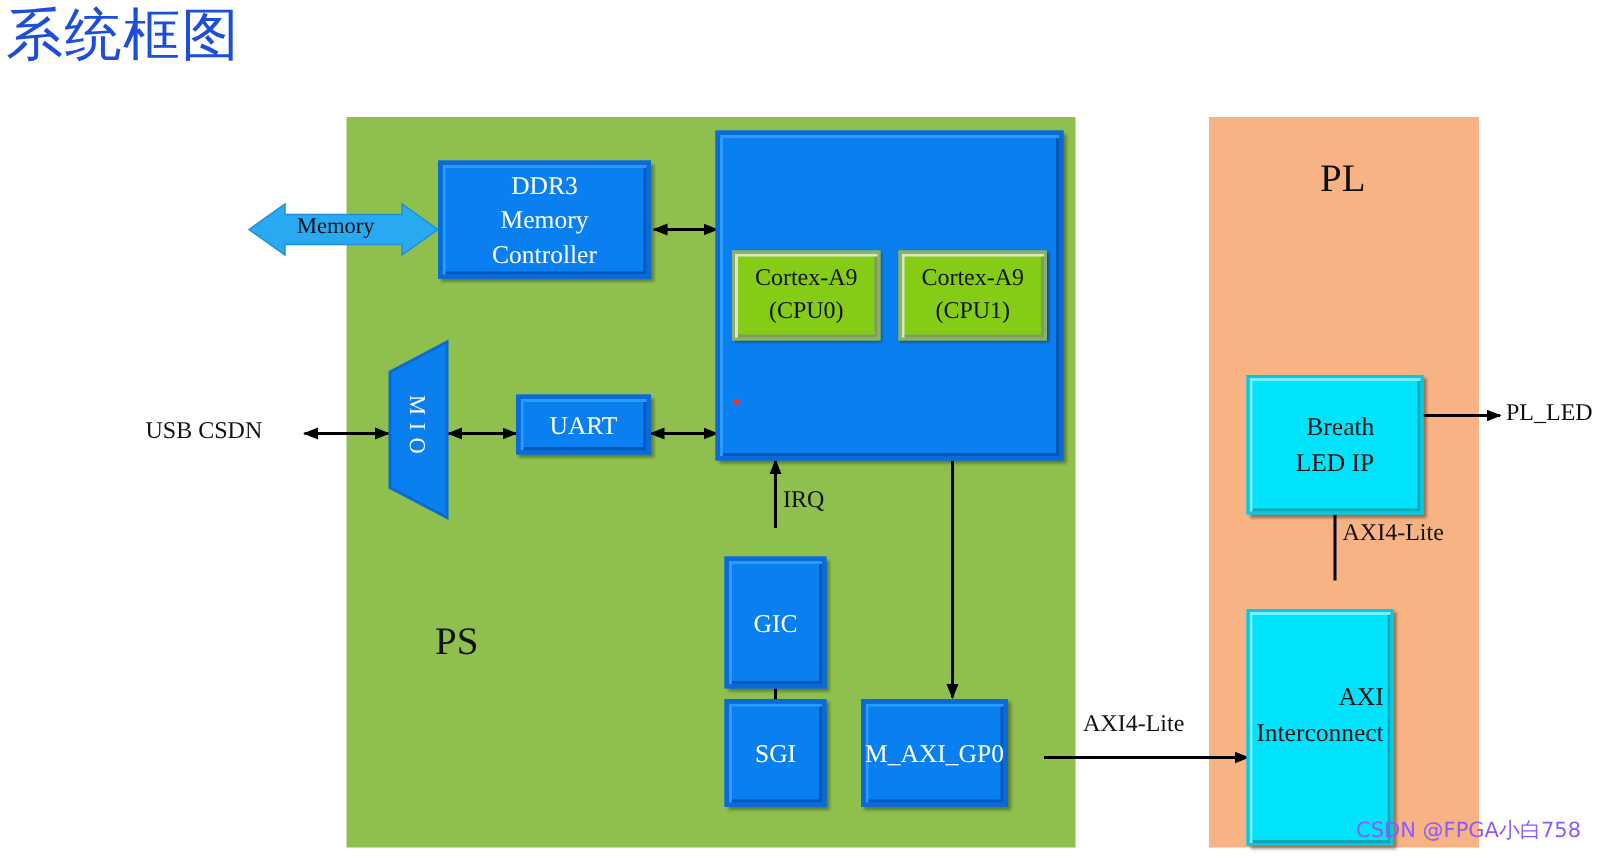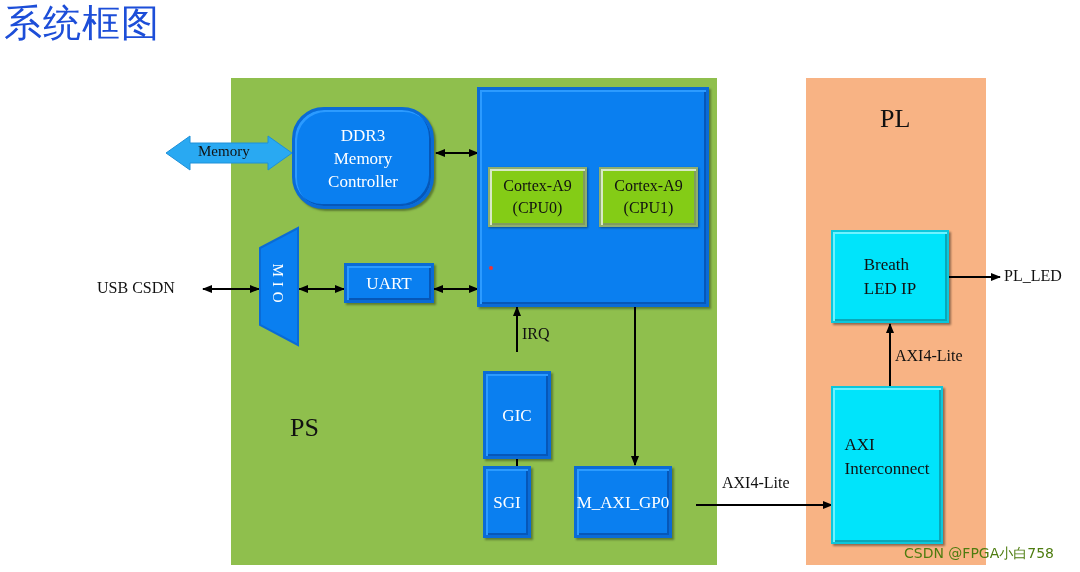--- a/index.html
+++ b/index.html
@@ -6,25 +6,25 @@
   body { width:1080px; height:572px; position:relative; overflow:hidden; font-family:"Liberation Serif", serif; }
   .title { position:absolute; left:4px; top:0px; font-family:"DejaVu Sans", sans-serif; font-size:38px; color:#1d4ed8; letter-spacing:1px; line-height:46px; }
   .region { position:absolute; }
   .ps { left:231px; top:78px; width:486px; height:487px; background:#8fbf4d; }
   .pl { left:806px; top:78px; width:180px; height:487px; background:#f8b384; }
   .rlabel { position:absolute; font-size:26px; color:#111; }
   .block { position:absolute; box-sizing:border-box; color:#fff; display:flex; align-items:center; justify-content:center; text-align:center; font-size:17px; line-height:23px;
            background:#0a7ff0; border:3px solid #0a6bd6; box-shadow: inset 2px 2px 0 #2c9bff, inset -2px -2px 0 #0657b8, 2px 2px 2px rgba(0,0,0,0.35); }
   .cpu-block { position:absolute; box-sizing:border-box; color:#111; display:flex; align-items:center; justify-content:center; text-align:center; font-size:16px; line-height:22px;
            background:#84cc16; border:2px solid #8fae6e; box-shadow: inset 2px 2px 0 #d8e9c6, inset -2px -2px 0 #7f9c5f, 1px 1px 2px rgba(0,0,0,0.4); }
-  .cyan-block { position:absolute; box-sizing:border-box; color:#111; display:flex; align-items:center; justify-content:center; text-align:left; font-size:17px; line-height:24px;
-           background:#00e4fb; border:2px solid #0bc7dc; box-shadow: inset 2px 2px 0 #6ff2ff, inset -2px -2px 0 #0aa7b8, 2px 2px 2px rgba(0,0,0,0.4); }
+  .cyan-block { position:absolute; box-sizing:border-box; color:#111; display:flex; align-items:center; justify-content:center; text-align:right; font-size:17px; line-height:24px;
+           background:#00e4fb; border:2px solid #0bc7dc; box-shadow: inset 2px 2px 0 #6ff2ff, inset -2px -2px 0 #0aa7b8, 2px 2px 2px rgba(0,0,0,0.4); margin-top: 20px; }
   .lbl { position:absolute; font-size:16px; color:#111; white-space:nowrap; }
   svg.overlay { position:absolute; left:0; top:0; }
-  .watermark { position:absolute; left:904px; top:545px; font-family:"DejaVu Sans", sans-serif; font-size:14px; color:#4d7c0f; }
+  .watermark { position:absolute; left:904px; top:545px; font-family:"DejaVu Sans", sans-serif; font-size:14px; color:#8b5cf6; }
   .mio-text { position:absolute; left:262px; top:252px; width:30px; height:66px; color:#fff; font-size:15px; display:flex; align-items:center; justify-content:center; }
   .mio-text span { display:inline-block; transform:rotate(90deg); letter-spacing:5px; white-space:nowrap; }
   .mem-text { position:absolute; left:198px; top:143px; font-size:15px; color:#111; }
 </style>
 </head>
 <body>
 
 <div class="title">系统框图</div>
 
 <div class="region ps"></div>
@@ -62,21 +62,21 @@
 
   <line x1="890" y1="387" x2="890" y2="324" stroke="#000" stroke-width="2" marker-end="url(#ah)"></line>
 
   <line x1="948" y1="277" x2="1000" y2="277" stroke="#000" stroke-width="2" marker-end="url(#ah)"></line>
 
   <path d="M260,248 L298,228 L298,345 L260,325 Z" fill="#0a7ff0" stroke="#0a6bd6" stroke-width="2"></path>
 </svg>
 
 <div class="mem-text">Memory</div>
 
-<div class="block" style="left:292px; top:107px; width:142px; height:102px;border-radius:32px;">
+<div class="block" style="left:292px; top:107px; width:142px; height:79px;">
   <div>
     <div>DDR3</div>
     <div>Memory</div>
     <div>Controller</div>
   </div>
 </div>
 
 <div class="block" style="left:477px; top:87px; width:232px; height:220px;"></div>
 <div style="position:absolute; left:489px; top:266px; width:4px; height:4px; border-radius:50%; background:#e33;"></div>
 
@@ -98,36 +98,36 @@
   </div>
 
 <div class="block" style="left:344px; top:263px; width:90px; height:40px;">
   <span>UART</span>
 </div>
 
 <div class="block" style="left:483px; top:371px; width:68px; height:88px;">
   <span>GIC</span>
 </div>
 
-<div class="block" style="left:483px; top:466px; width:48px; height:72px;">
+<div class="block" style="left:483px; top:466px; width:68px; height:72px;">
   <span>SGI</span>
 </div>
 
 <div class="block" style="left:574px; top:466px; width:98px; height:72px;">
   <span>M_AXI_GP0</span>
 </div>
 
 <div class="cyan-block" style="left:831px; top:230px; width:118px; height:93px;">
   <div>
     <div>Breath</div>
     <div>LED IP</div>
   </div>
 </div>
 
-<div class="cyan-block" style="left:831px; top:386px; width:112px; height:158px;">
+<div class="cyan-block" style="left:831px; top:386px; width:98px; height:158px;">
   <div style="margin-top:-16px;">
     <div>AXI</div>
     <div>Interconnect</div>
   </div>
 </div>
 
 <div class="lbl" style="left:97px; top:279px;">USB CSDN</div>
 <div class="lbl" style="left:522px; top:325px;">IRQ</div>
 <div class="lbl" style="left:722px; top:474px;">AXI4-Lite</div>
 <div class="lbl" style="left:895px; top:347px;">AXI4-Lite</div>

